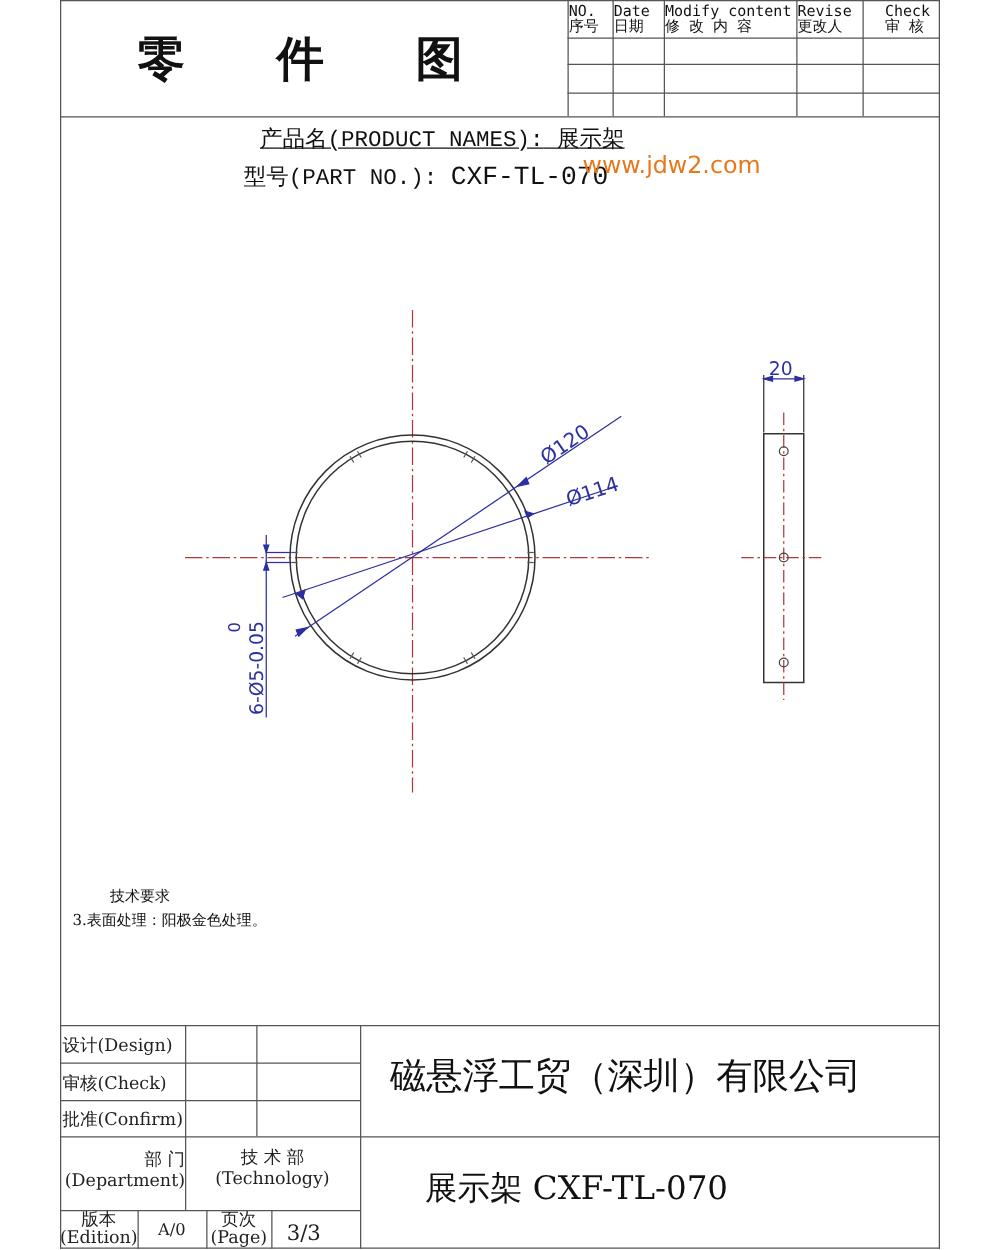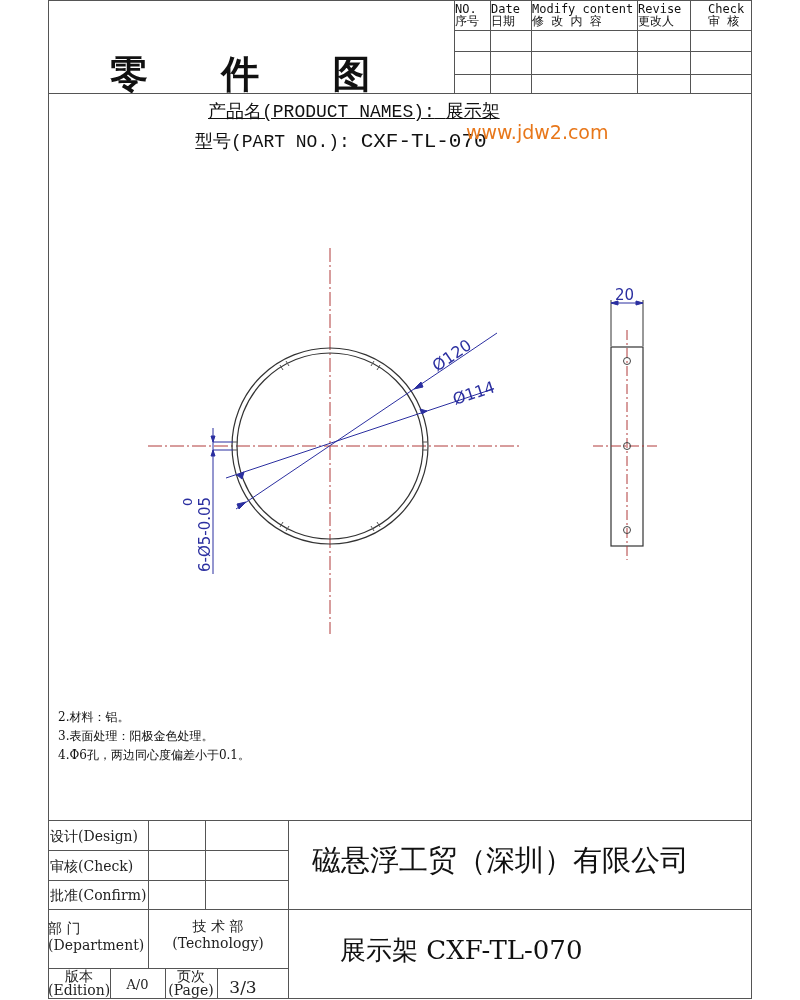--- a/index.html
+++ b/index.html
@@ -3,21 +3,21 @@
   <meta charset="utf-8">
   <style>
     html, body { margin: 0; padding: 0; background: #ffffff; }
     body { width: 800px; height: 1000px; position: relative; overflow: hidden;
            font-family: "DejaVu Serif", serif; color: #111; }
     .abs { position: absolute; }
     .frame { left: 48px; top: 0; width: 704px; height: 999px;
              border-left: 1.5px solid #555; border-right: 1.5px solid #555; box-sizing: border-box; }
     .hline { position: absolute; height: 0; border-top: 1.2px solid #555; }
     .vline { position: absolute; width: 0; border-left: 1.2px solid #555; }
-    .title { left: 110px; top: 22px; font-size: 38px; letter-spacing: 30px; font-family: "DejaVu Serif", serif; font-weight: bold; margin-top: 27px; }
+    .title { left: 110px; top: 22px; font-size: 38px; letter-spacing: 30px; font-family: "DejaVu Serif", serif; font-weight: bold; }
     .rev-head { font-family: "DejaVu Sans Mono", monospace; font-size: 12px; line-height: 12px; text-align: left; }
     .prod { font-family: "Liberation Mono", monospace; font-size: 18px; }
     .watermark { font-family: "DejaVu Sans", sans-serif; font-size: 19px; color: #e8771a; margin-left: 26px; }
     .notes { font-family: "DejaVu Serif", serif; font-size: 12px; line-height: 19px; }
     .tb-cell { position: absolute; font-family: "DejaVu Serif", serif; font-size: 14px; color: #222; }
     .company { font-family: "DejaVu Serif", serif; font-size: 29px; }
     .drawing-label { font-family: "DejaVu Serif", serif; font-size: 26px; margin-left: 28px; }
     svg text { font-family: "DejaVu Sans", sans-serif; }
   </style>
 </head>
@@ -136,43 +136,42 @@
       <line x1="643" y1="300" x2="643" y2="346" stroke="#333"></line>
       <line x1="611" y1="303" x2="643" y2="303"></line>
       <polygon points="611,303 618,301 618,305"></polygon>
       <polygon points="643,303 636,301 636,305"></polygon>
     </g>
     <text x="615" y="300" fill="#2b2fa0" font-size="15">20</text>
   </g>
 </svg>
 
 <div class="abs notes" style="left:58px; top:708px;">
-  <div>2.材料：铝。</div>
+  <div style="padding-left:30px;">技术要求</div>
   <div>3.表面处理：阳极金色处理。</div>
-  <div>4.Φ6孔，两边同心度偏差小于0.1。</div>
 </div>
 
 <div>
   <div class="hline" style="left:48px; top:820px; width:704px;"></div>
   <div class="hline" style="left:48px; top:850px; width:240px;"></div>
   <div class="hline" style="left:48px; top:880px; width:240px;"></div>
   <div class="hline" style="left:48px; top:909px; width:704px;"></div>
   <div class="hline" style="left:48px; top:968px; width:240px;"></div>
   <div class="vline" style="left:148px; top:820px; height:148px;"></div>
   <div class="vline" style="left:205px; top:820px; height:89px;"></div>
   <div class="vline" style="left:288px; top:820px; height:179px;"></div>
   <div class="vline" style="left:110px; top:968px; height:31px;"></div>
   <div class="vline" style="left:165px; top:968px; height:31px;"></div>
   <div class="vline" style="left:217px; top:968px; height:31px;"></div>
 
   <div class="tb-cell" style="left:50px; top:828px;">设计(Design)</div>
   <div class="tb-cell" style="left:50px; top:858px;">审核(Check)</div>
   <div class="tb-cell" style="left:50px; top:887px;">批准(Confirm)</div>
 
-  <div class="tb-cell" style="left:48px; top:920px; width:100px; text-align:left; line-height:17px;">
+  <div class="tb-cell" style="left:48px; top:920px; width:100px; text-align:right; line-height:17px;">
     <div>部  门</div>
     <div>(Department)</div>
   </div>
   <div class="tb-cell" style="left:148px; top:918px; width:140px; text-align:center; line-height:17px;">
     <div>技 术 部</div>
     <div>(Technology)</div>
   </div>
 
   <div class="tb-cell" style="left:48px; top:969px; width:62px; text-align:center; line-height:14px;">
     <div>版本</div>

